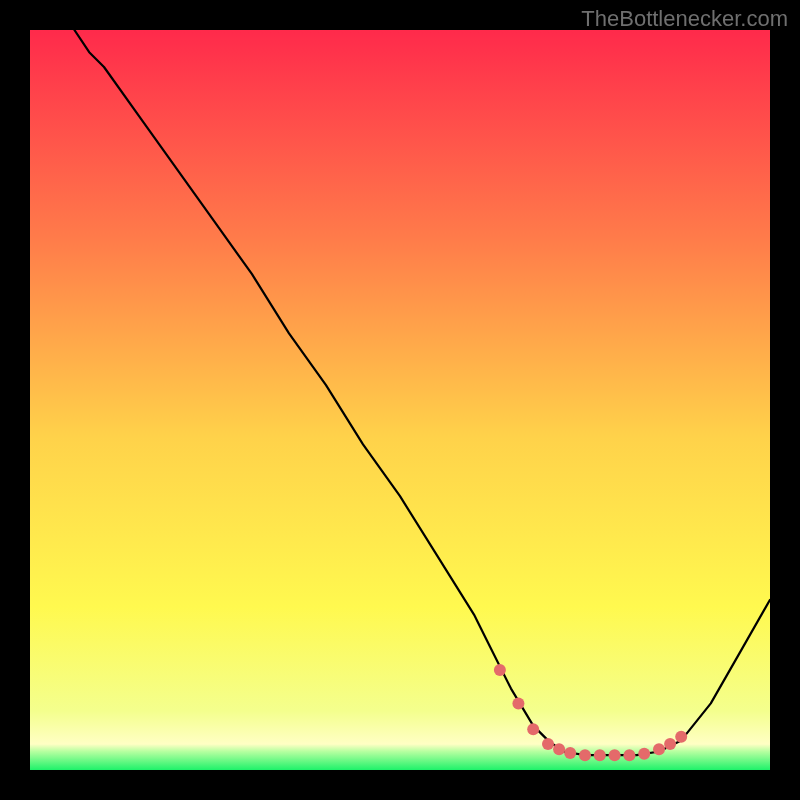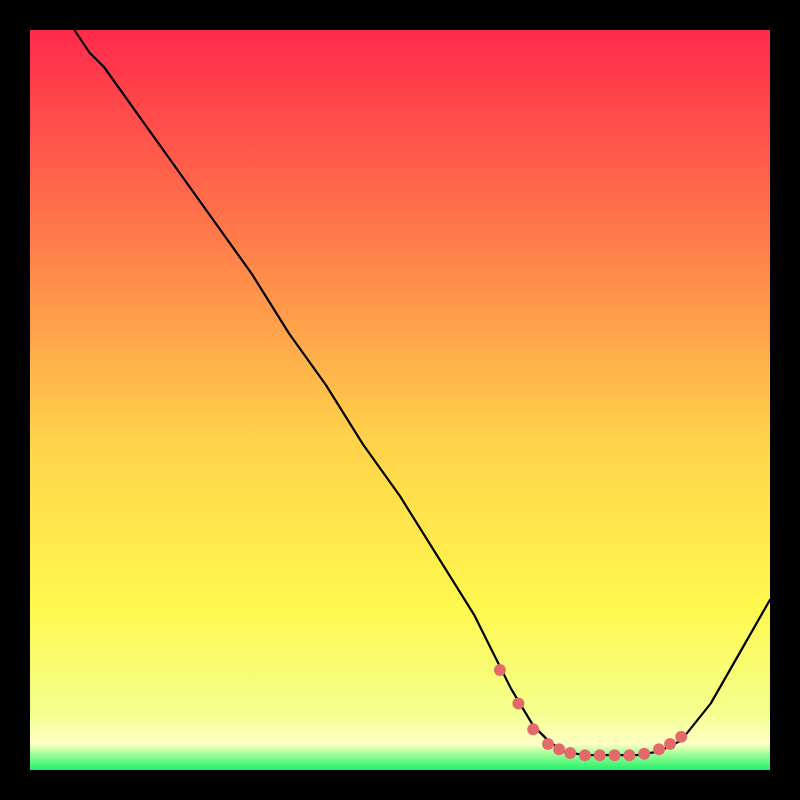--- a/index.html
+++ b/index.html
@@ -40,20 +40,21 @@
     width: 740px;
     height: 740px;
     display: block;
   }
 </style>
 </head>
 <body>
 
 <div class="frame">
 
+  <div class="attribution">TheBottlenecker.com</div>
 
   <div class="plot-wrap">
     <svg class="chart" viewBox="0 0 740 740">
       <defs>
         <linearGradient id="bg-grad" x1="0" y1="0" x2="0" y2="1">
           <stop id="g0" offset="0%" stop-color="#ff2a4b"></stop>
           <stop id="g1" offset="28%" stop-color="#ff7b4a"></stop>
           <stop id="g2" offset="55%" stop-color="#ffd24a"></stop>
           <stop id="g3" offset="78%" stop-color="#fff94f"></stop>
           <stop id="g4" offset="92%" stop-color="#f4ff8d"></stop>

